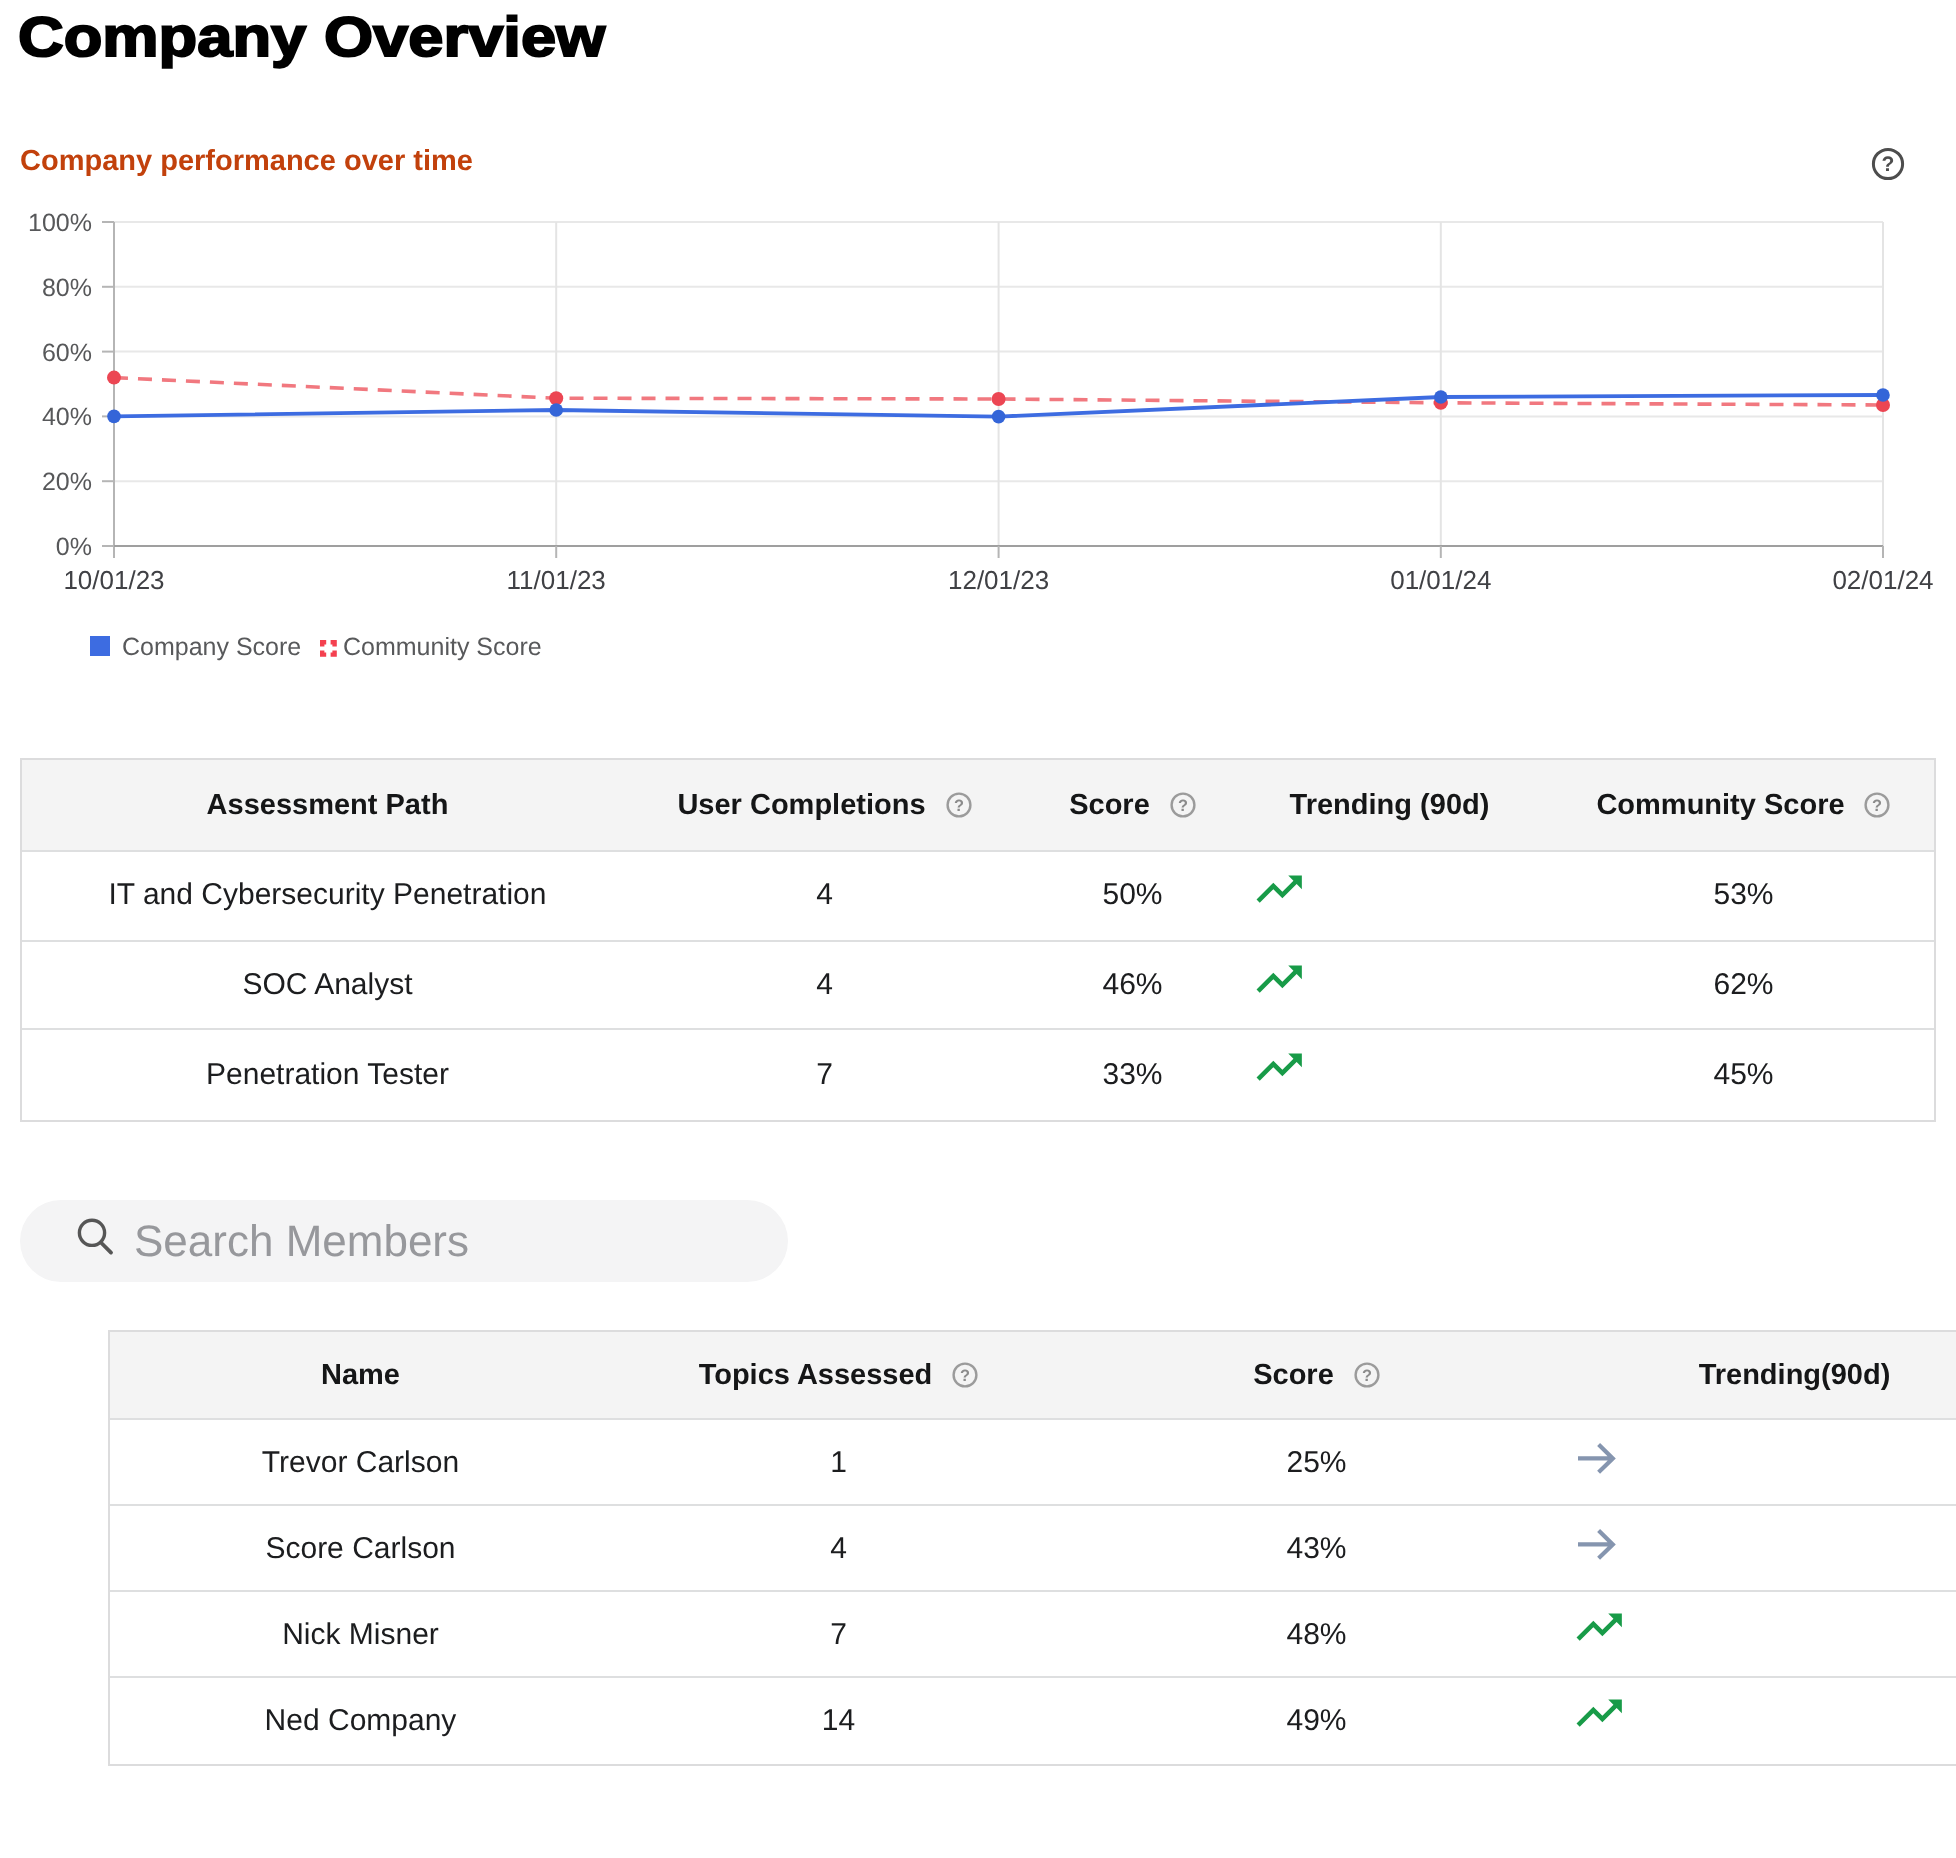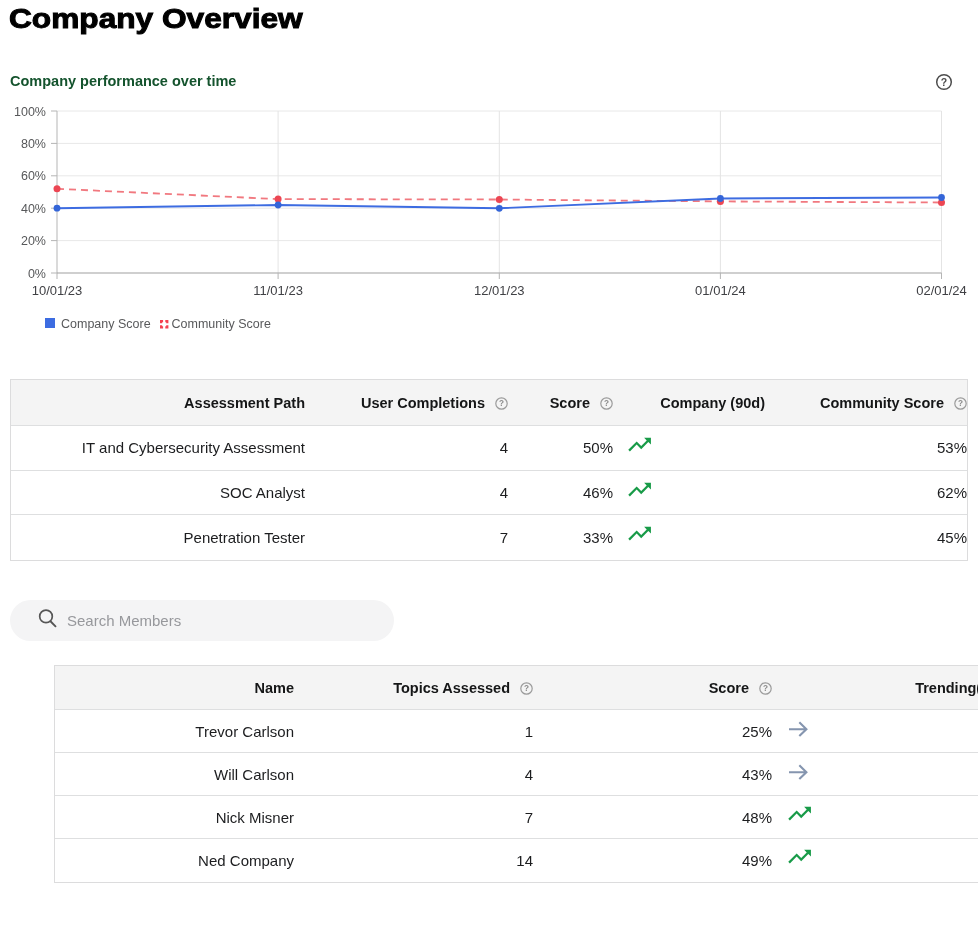--- a/index.html
+++ b/index.html
@@ -1,39 +1,39 @@
 <!DOCTYPE html>
 <html><head>
 <meta charset="utf-8">
 <style>
 * { margin:0; padding:0; box-sizing:border-box; }
 html,body { background:#ffffff; }
 body { font-family:"Liberation Sans", sans-serif; width:978px; height:929px; position:relative; overflow:hidden; }
 .abs { position:absolute; }
 h1 { left:9px; top:3px; font-size:28px; font-weight:bold; color:#000; -webkit-text-stroke:1px #000; position:absolute; transform:scaleX(1.13); transform-origin:0 0; white-space:nowrap; }
-h2 { left:10px; top:73px; font-size:14.5px; font-weight:bold; color:#14532d; position:absolute;text-align:right; }
+h2 { left:10px; top:73px; font-size:14.5px; font-weight:bold; color:#c2410c; position:absolute;text-align:right; }
 table { border-collapse:separate; border-spacing:0; table-layout:fixed; width:958px; font-size:15px; color:#1c1d1f; border:1px solid #dcdcdd; }
-th, td { text-align:right; font-weight:normal; padding:0 0 0 11.5px; border-bottom:1px solid #dedfe0; position:relative; }
+th, td { text-align:center; font-weight:normal; padding:0 0 0 11.5px; border-bottom:1px solid #dedfe0; position:relative; }
 tr:last-child td { border-bottom:none; }
 th { background:#f4f4f4; font-weight:bold; color:#151617; font-size:14.5px; }
 td { background:#fff; }
 .t1 { left:10px; top:379px; position:absolute; }
 .t1 th { height:46px; }
 .t1 td { height:44.5px; }
 .t2 { left:10px; top:665px; position:absolute;margin-left:44px; }
 .t2 th { height:44.1px; }
 .t2 td { height:43px; }
 .qi { display:inline-block; vertical-align:-2.5px; margin-left:10px; }
 .tu { position:absolute; width:27.2px; height:27.2px; }
 .t1 .tu { left:12.7px; top:5.4px; }
 .t2 .tu { left:14.4px; top:4.4px; }
 .ar { position:absolute; width:21px; height:16px; left:16px; top:10.7px; }
 .search { left:10px; top:600px; width:384px; height:41px; border-radius:20.5px; background:#f4f4f5; position:absolute; }
 .search svg { position:absolute; left:28px; top:9.2px; }
-.search span { position:absolute; left:57px; top:0; line-height:41px; font-size:15px; color:#97989c; }
+.search span { position:absolute; left:57px; top:0; line-height:41px; font-size:22px; color:#97989c; }
 </style>
 </head>
 <body>
 <h1>Company Overview</h1>
 <h2>Company performance over time</h2>
 <svg class="abs" style="left:934px; top:72px;" width="20" height="20" viewBox="0 0 20 20">
   <circle cx="10" cy="10" r="7.3" fill="none" stroke="#4d4d4d" stroke-width="1.5"></circle>
   <text x="10" y="13.7" font-size="10.5" font-weight="bold" fill="#4d4d4d" text-anchor="middle" font-family="Liberation Sans">?</text>
 </svg>
 
@@ -124,28 +124,28 @@
       <tr>
     <th>Assessment Path</th>
     <th>User Completions<svg class="qi" width="13" height="13" viewBox="0 0 13 13">
             <circle cx="6.5" cy="6.5" r="5.7" fill="none" stroke="#9b9b9b" stroke-width="1.2"></circle>
             <text x="6.5" y="9.4" font-size="8.2" fill="#8b8b8b" text-anchor="middle" font-family="Liberation Sans">?</text>
           </svg></th>
     <th>Score<svg class="qi" width="13" height="13" viewBox="0 0 13 13">
             <circle cx="6.5" cy="6.5" r="5.7" fill="none" stroke="#9b9b9b" stroke-width="1.2"></circle>
             <text x="6.5" y="9.4" font-size="8.2" fill="#8b8b8b" text-anchor="middle" font-family="Liberation Sans">?</text>
           </svg></th>
-    <th>Company (90d)</th>
+    <th>Trending (90d)</th>
     <th>Community Score<svg class="qi" width="13" height="13" viewBox="0 0 13 13">
             <circle cx="6.5" cy="6.5" r="5.7" fill="none" stroke="#9b9b9b" stroke-width="1.2"></circle>
             <text x="6.5" y="9.4" font-size="8.2" fill="#8b8b8b" text-anchor="middle" font-family="Liberation Sans">?</text>
           </svg></th>
   </tr>
   <tr>
-    <td>IT and Cybersecurity Assessment</td>
+    <td>IT and Cybersecurity Penetration</td>
     <td>4</td>
     <td>50%</td>
     <td>
           <svg class="tu" viewBox="0 0 24 24">
             <path d="M16 6l2.29 2.29-4.88 4.88-4-4L2 16.59 3.41 18l6-6 4 4 6.3-6.29L22 12V6z" fill="#189b48"></path>
           </svg>
         </td>
     <td>53%</td>
   </tr>
   <tr>
@@ -205,21 +205,21 @@
         <td>Trevor Carlson</td>
         <td>1</td>
         <td>25%</td>
     <td>
           <svg class="ar" viewBox="0 0 21 16">
             <path d="M1 8.2 H18.2 M11.3 1.3 L18.4 8.2 L11.3 15.1" fill="none" stroke="#8595af" stroke-width="2.1"></path>
           </svg>
         </td>
       </tr>
   <tr>
-        <td>Will Carlson</td>
+        <td>Score Carlson</td>
         <td>4</td>
         <td>43%</td>
     <td>
           <svg class="ar" viewBox="0 0 21 16">
             <path d="M1 8.2 H18.2 M11.3 1.3 L18.4 8.2 L11.3 15.1" fill="none" stroke="#8595af" stroke-width="2.1"></path>
           </svg>
         </td>
       </tr>
   <tr>
         <td>Nick Misner</td>

